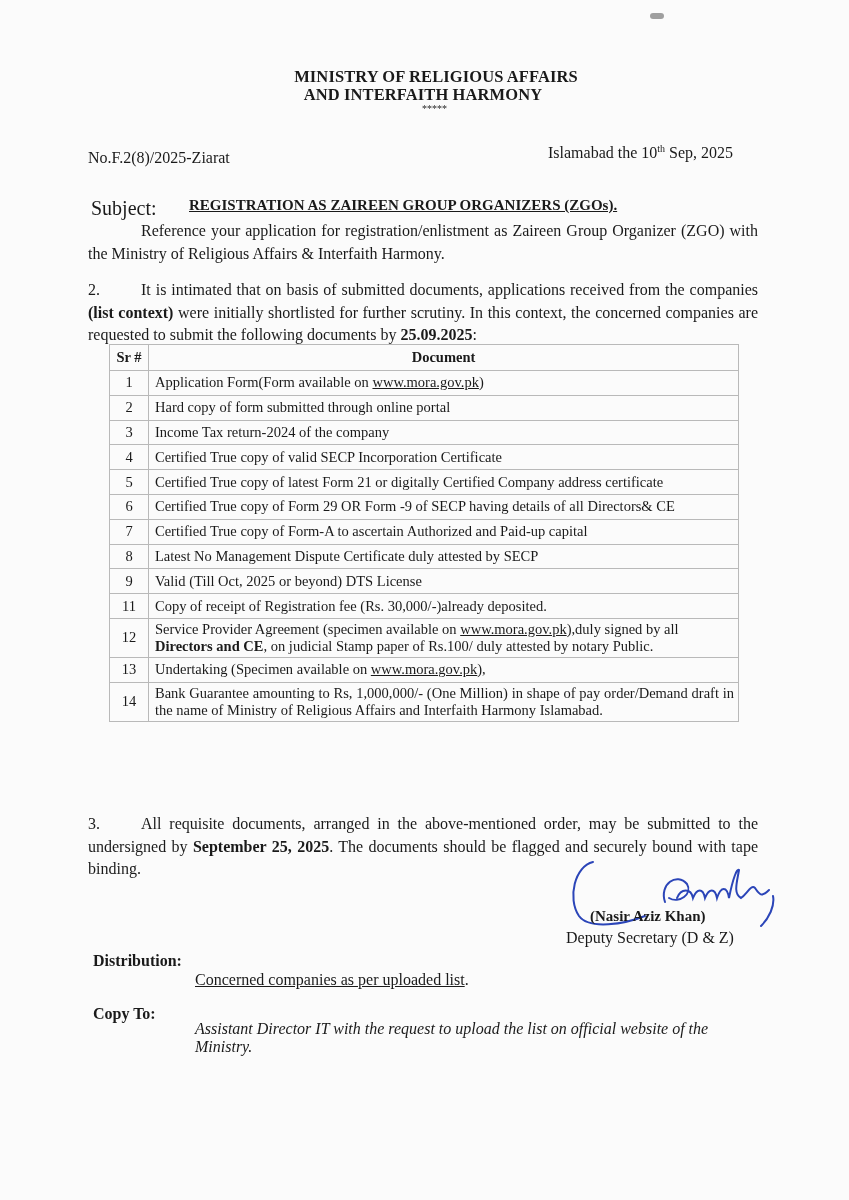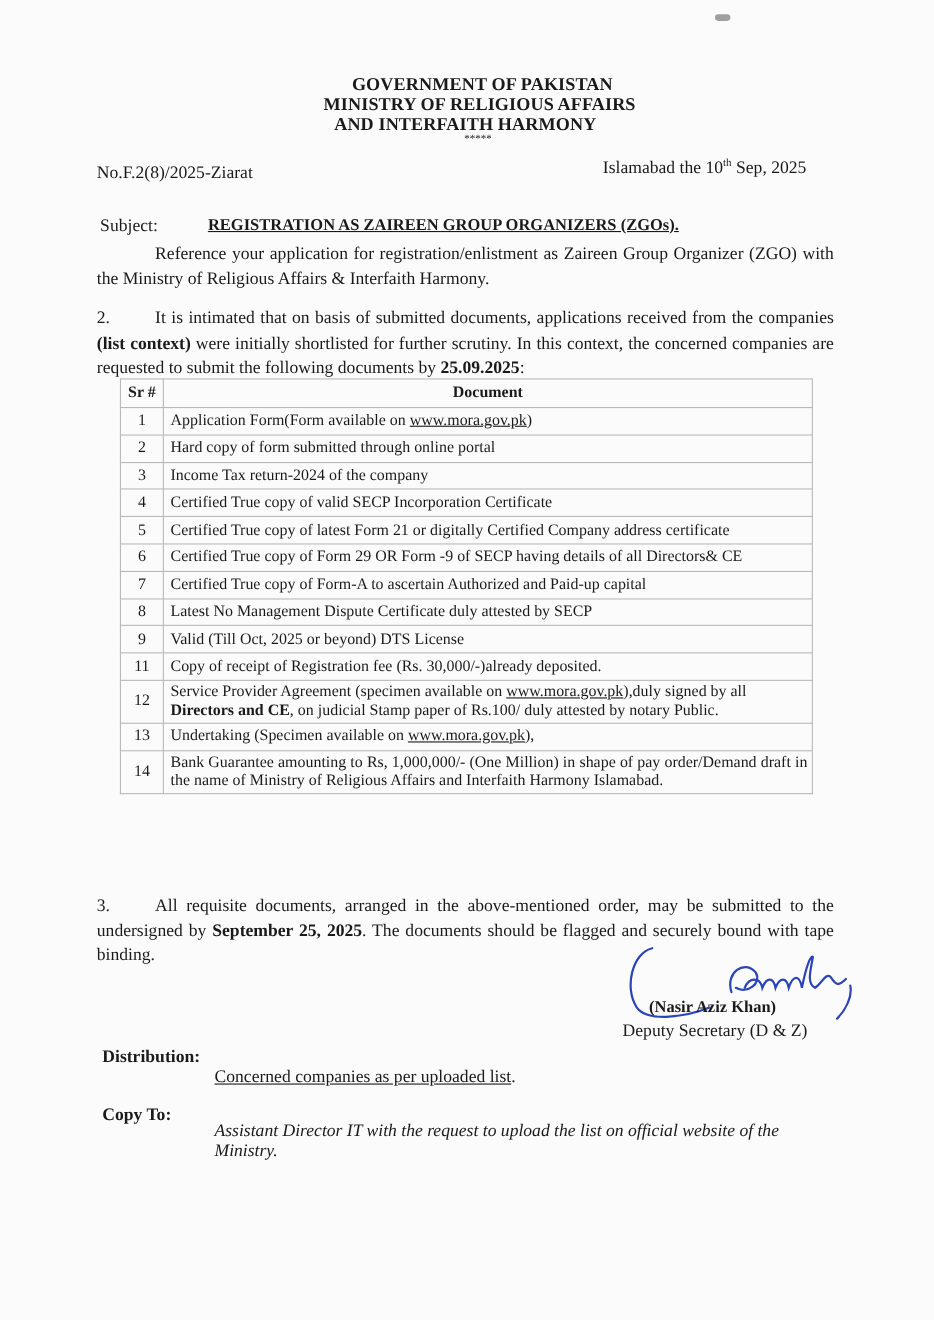--- a/index.html
+++ b/index.html
@@ -10,21 +10,21 @@
   .scan-mark { position: absolute; left: 650px; top: 13px; width: 14px; height: 6px; background: #777; border-radius: 3px; opacity: .7; }
   .header { position: absolute; top: 68px; left: 0; width: 849px; text-align: center; }
   .header .l { font-weight: bold; font-size: 16.5px; line-height: 18px; letter-spacing: .1px; }
   .header .l1 { margin-left: 28px; }
   .header .l2 { margin-left: 23px; }
   .header .l3 { margin-left: -3px; }
   .header .stars { font-size: 10px; line-height: 10px; margin-left: 20px; }
   .refno { position: absolute; left: 88px; top: 149px; font-size: 16px; }
   .datel { position: absolute; left: 548px; top: 143px; font-size: 16px; }
   .datel sup { font-size: 10px; }
-  .subject { position: absolute; left: 91px; top: 197px; font-size: 16px; text-align: center; }
+  .subject { position: absolute; left: 91px; top: 197px; font-size: 20px; text-align: center; }
   .subject-title { position: absolute; left: 189px; top: 197px; font-size: 15px; font-weight: bold; text-decoration: underline; }
   .para { position: absolute; left: 88px; width: 670px; font-size: 16px; line-height: 22.5px; text-align: justify; }
   .para1 { top: 220px; text-indent: 53px; }
   .para2 { top: 279px; }
   .para .num { display: inline-block; width: 53px; }
   .doc-table { position: absolute; left: 109px; top: 344px; width: 630px; border-collapse: collapse; font-size: 14.5px; }
   .doc-table th, .doc-table td { border: 1px solid #b9b9b9; padding: 2px 4px; vertical-align: middle; }
   .doc-table th { font-weight: bold; height: 21px; }
   .doc-table td.sr { width: 38px; text-align: center; padding: 0; }
   .doc-table td.doc { padding-left: 6px; line-height: 17px; margin-left: 10px; }
@@ -40,21 +40,20 @@
   .dist-value u { }
   .copy-label { position: absolute; left: 93px; top: 1005px; font-size: 16px; font-weight: bold; }
   .copy-value { position: absolute; left: 195px; top: 1020px; width: 565px; font-size: 16px; line-height: 18px; font-style: italic; }
 </style>
 </head>
 <body>
 
 <div class="scan-mark"></div>
 
 <div class="header">
-  <div class="l l1">GOVERNMENT OF PAKISTAN</div>
   <div class="l l2">MINISTRY OF RELIGIOUS AFFAIRS</div>
   <div class="l l3">AND INTERFAITH HARMONY</div>
   <div class="stars">*****</div>
 </div>
 
 <div class="refno">No.F.2(8)/2025-Ziarat</div>
 <div class="datel"><span>Islamabad the 10</span><sup>th</sup><span> Sep, 2025</span></div>
 
 <div class="subject">Subject:</div>
 <div class="subject-title">REGISTRATION AS ZAIREEN GROUP ORGANIZERS (ZGOs).</div>

